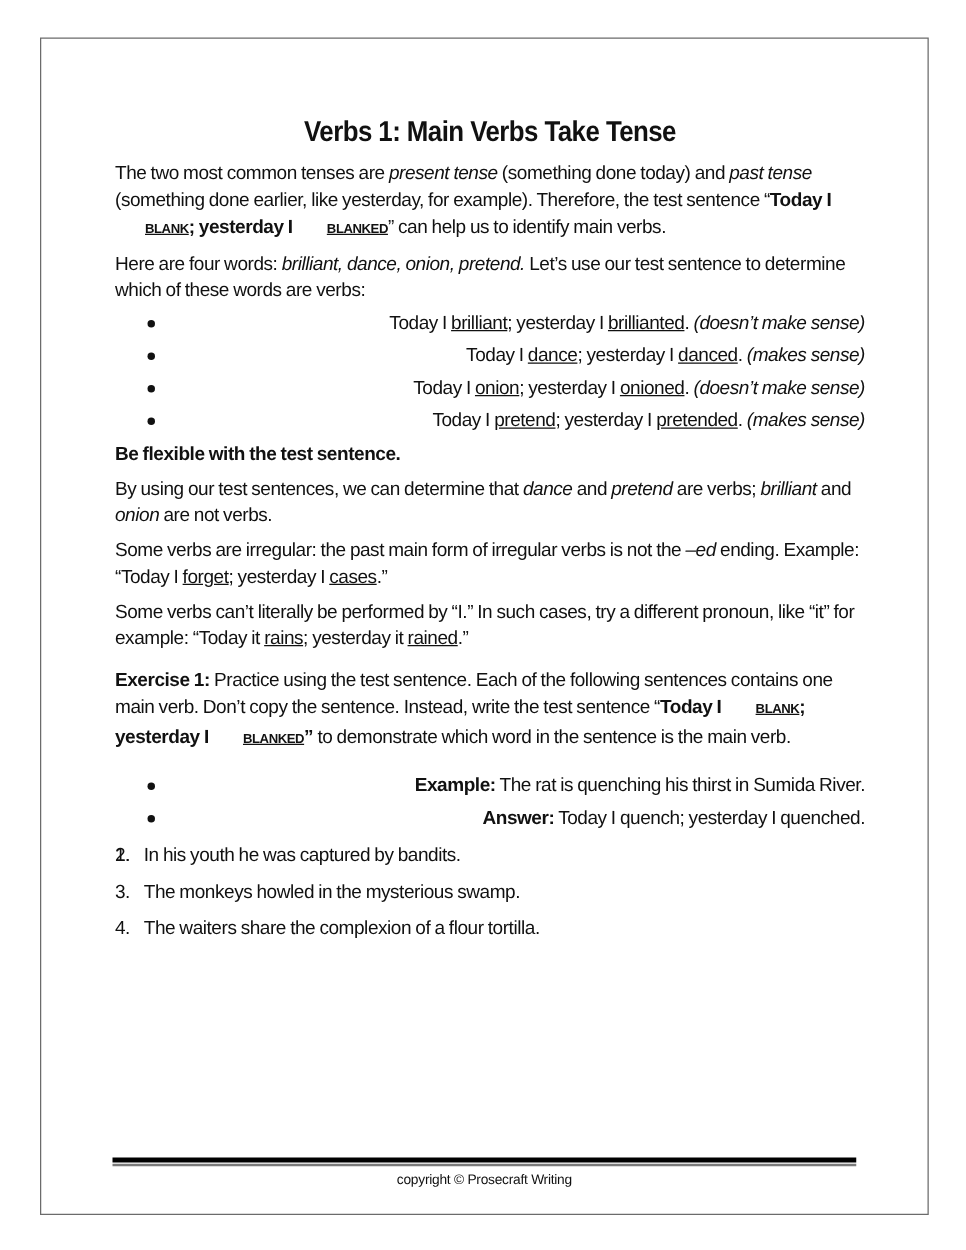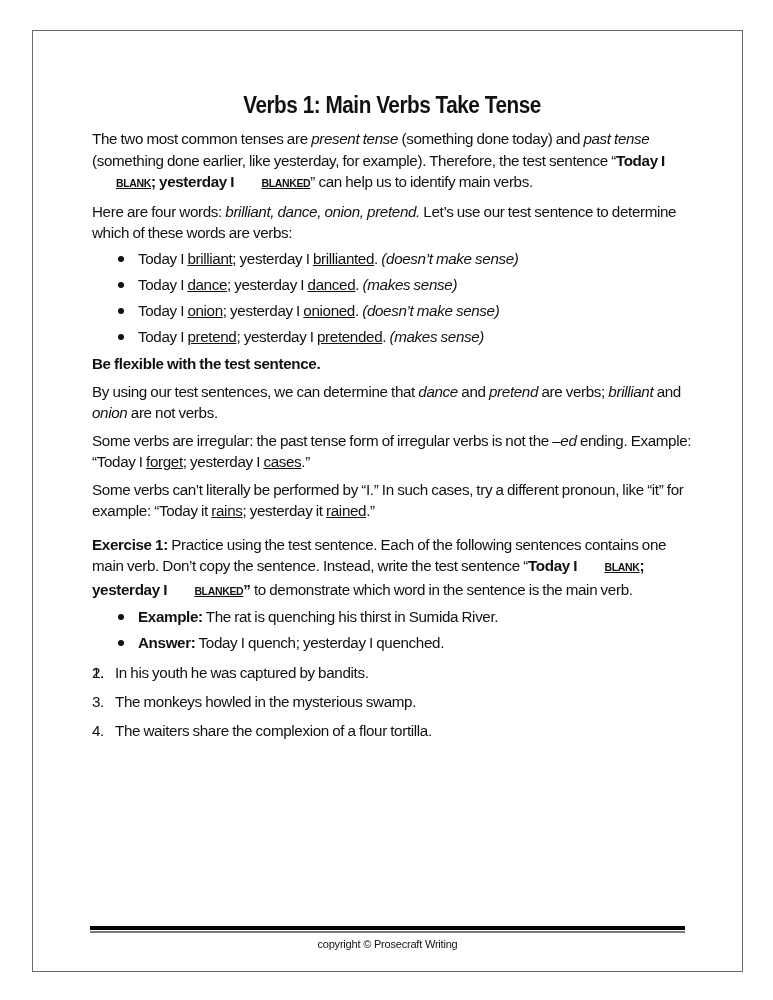--- a/index.html
+++ b/index.html
@@ -56,20 +56,21 @@
     }
     u { text-decoration: underline; }
     ul.bullets {
       list-style: none;
       margin: 4px 0 6px 0;
     }
     ul.bullets li {
       position: relative;
       padding-left: 46px;
       margin-bottom: 4.5px;
+      text-align: right;
     }
     ul.bullets li .bullet {
       position: absolute;
       left: 26px;
       top: 8px;
       width: 6px;
       height: 6px;
       border-radius: 50%;
       background: #111;
     }
@@ -139,30 +140,30 @@
       <li><span class="bullet"></span><span>Today I </span><u>pretend</u><span>; yesterday I </span><u>pretended</u><span>. </span><em>(makes sense)</em></li>
     </ul>
 
     <p><strong>Be flexible with the test sentence.</strong></p>
 
     <p>
       <span>By using our test sentences, we can determine that </span><em>dance</em><span> and </span><em>pretend</em><span> are verbs; </span><em>brilliant</em><span> and </span><em>onion</em><span> are not verbs.</span>
     </p>
 
     <p>
-      <span>Some verbs are irregular: the past tense form of irregular verbs is not the </span><em>–ed</em><span> ending. Example: “Today I </span><u>forget</u><span>; yesterday I </span><u>cases</u><span>.”</span>
+      <span>Some verbs are irregular: the past main form of irregular verbs is not the </span><em>–ed</em><span> ending. Example: “Today I </span><u>forget</u><span>; yesterday I </span><u>cases</u><span>.”</span>
     </p>
 
     <p>
       <span>Some verbs can’t literally be performed by “I.” In such cases, try a different pronoun, like “it” for example: “Today it </span><u>rains</u><span>; yesterday it </span><u>rained</u><span>.”</span>
     </p>
 
     <div class="gap"></div>
 
-    <p style="margin-bottom:4px;">
+    <p style="margin-bottom:16px;">
       <strong>Exercise 1:</strong><span> Practice using the test sentence. Each of the following sentences contains one main verb. Don’t copy the sentence. Instead, write the test sentence “</span><strong>Today I </strong><strong class="sc">blank</strong><strong>; yesterday I </strong><strong class="sc">blanked</strong><strong>”</strong><span> to demonstrate which word in the sentence is the main verb.</span>
     </p>
 
     <ul class="bullets">
       <li><span class="bullet"></span><strong>Example:</strong><span> The rat is quenching his thirst in Sumida River.</span></li>
       <li><span class="bullet"></span><strong>Answer:</strong><span> Today I quench; yesterday I quenched.</span></li>
     </ul>
 
     <ol class="numbered">
       <li><span class="num">1.</span></li>

